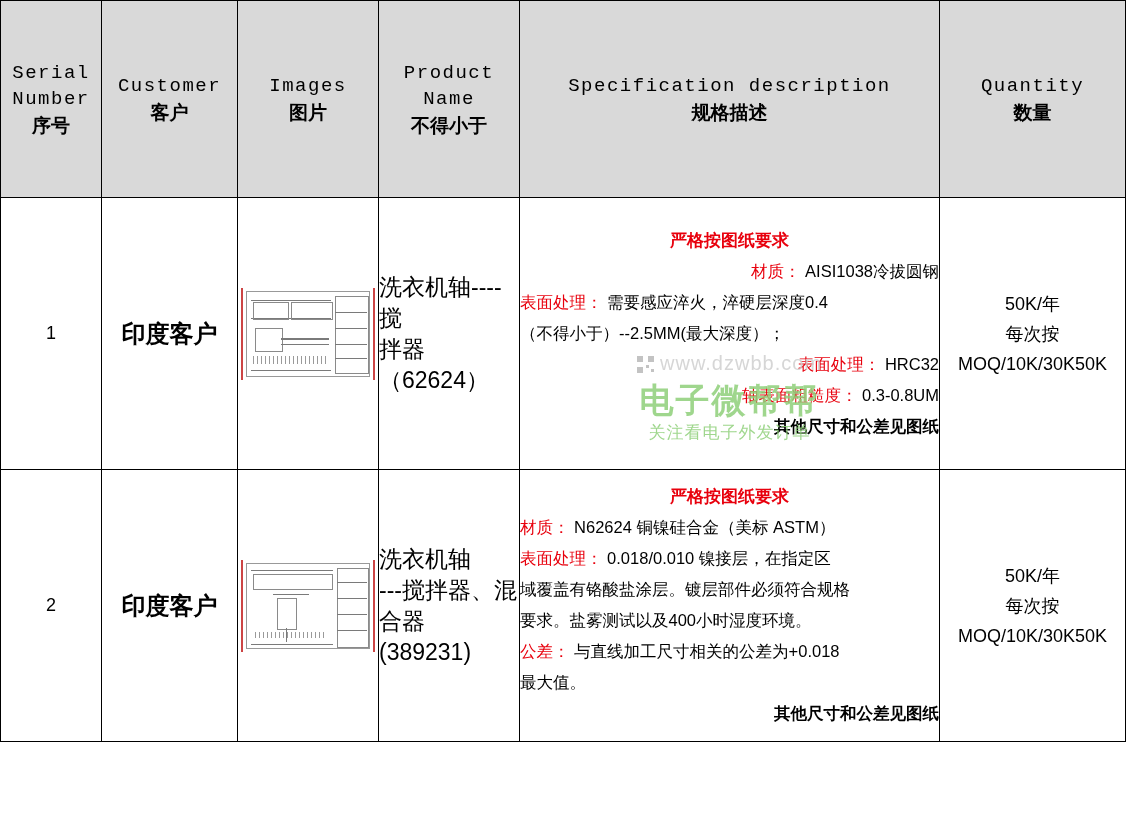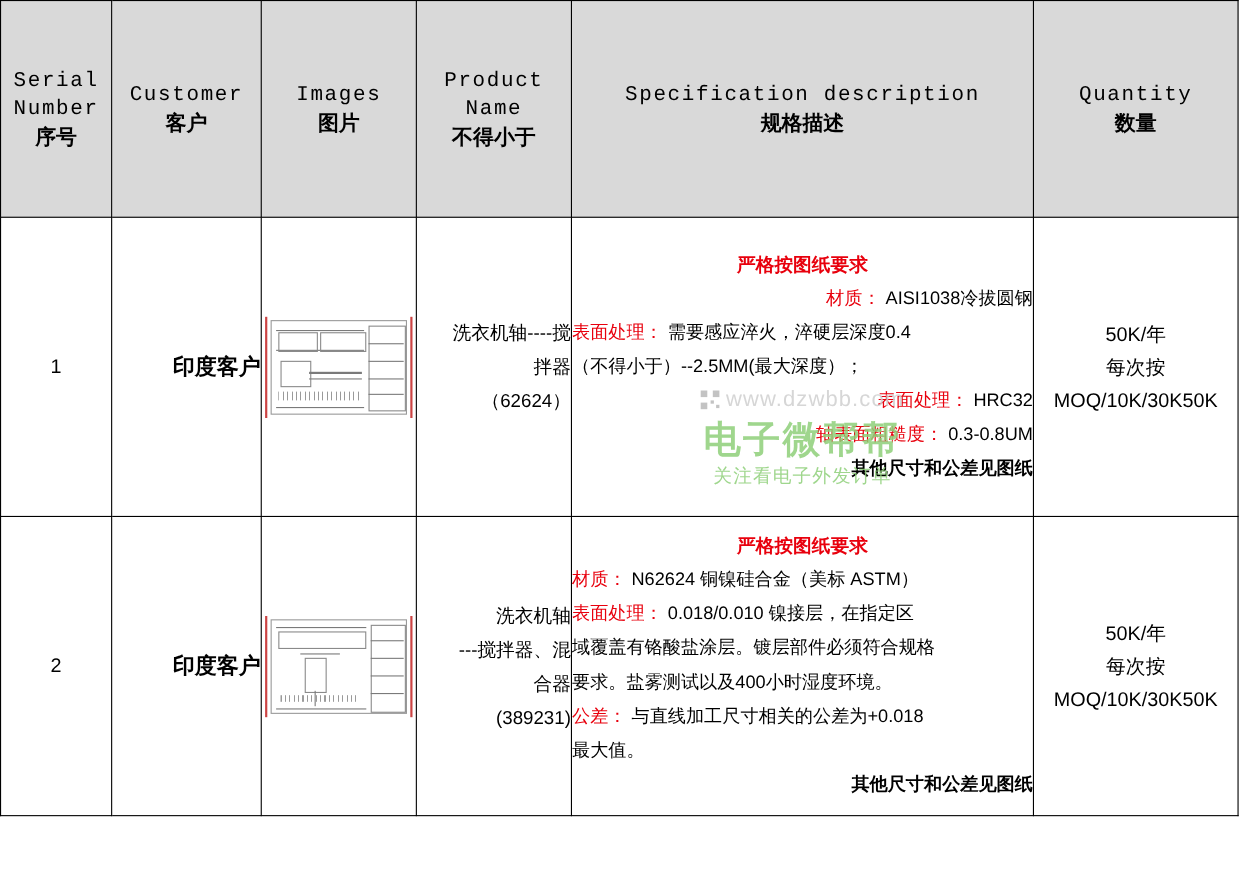--- a/index.html
+++ b/index.html
@@ -51,22 +51,22 @@
   col.c-spec     { width: 420px; }
   col.c-qty      { width: 186px; }
 
   tbody tr { height: 272px; }
 
   td.serial {
     text-align: center;
     font-size: 18px;
   }
   td.customer {
-    text-align: right;
-    font-size: 20px;
+    text-align: center;
+    font-size: 24px;
     font-weight: bold;
   }
   td.images {
     text-align: center;
   }
   .drawing-thumb {
     width: 130px;
     height: 92px;
     margin: 0 auto;
     background: #ffffff;
@@ -86,22 +86,22 @@
   }
   .drawing-thumb .bx {
     position: absolute;
     border: 1px solid #8a8a8a;
   }
   .drawing-thumb .hatch {
     position: absolute;
     background: repeating-linear-gradient(90deg, #9a9a9a 0px, #9a9a9a 1px, transparent 1px, transparent 4px);
   }
   td.product {
-    text-align: right;
-    font-size: 17px;
+    text-align: left;
+    font-size: 23px;
     line-height: 31px;
     padding: 0 6px;
   }
   td.spec {
     padding: 8px 14px;
     font-size: 16.5px;
     line-height: 31px;
     position: relative;
   }
   .spec-title {

